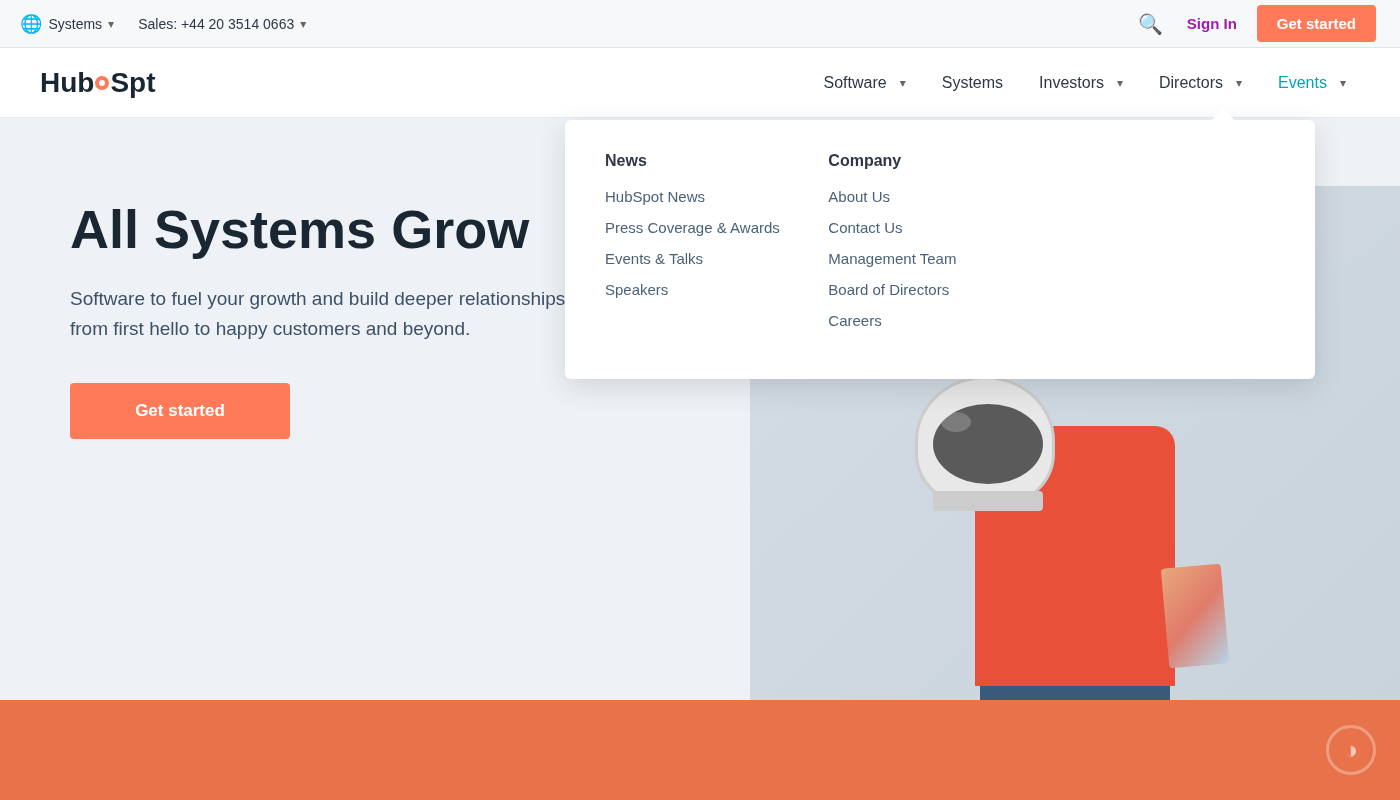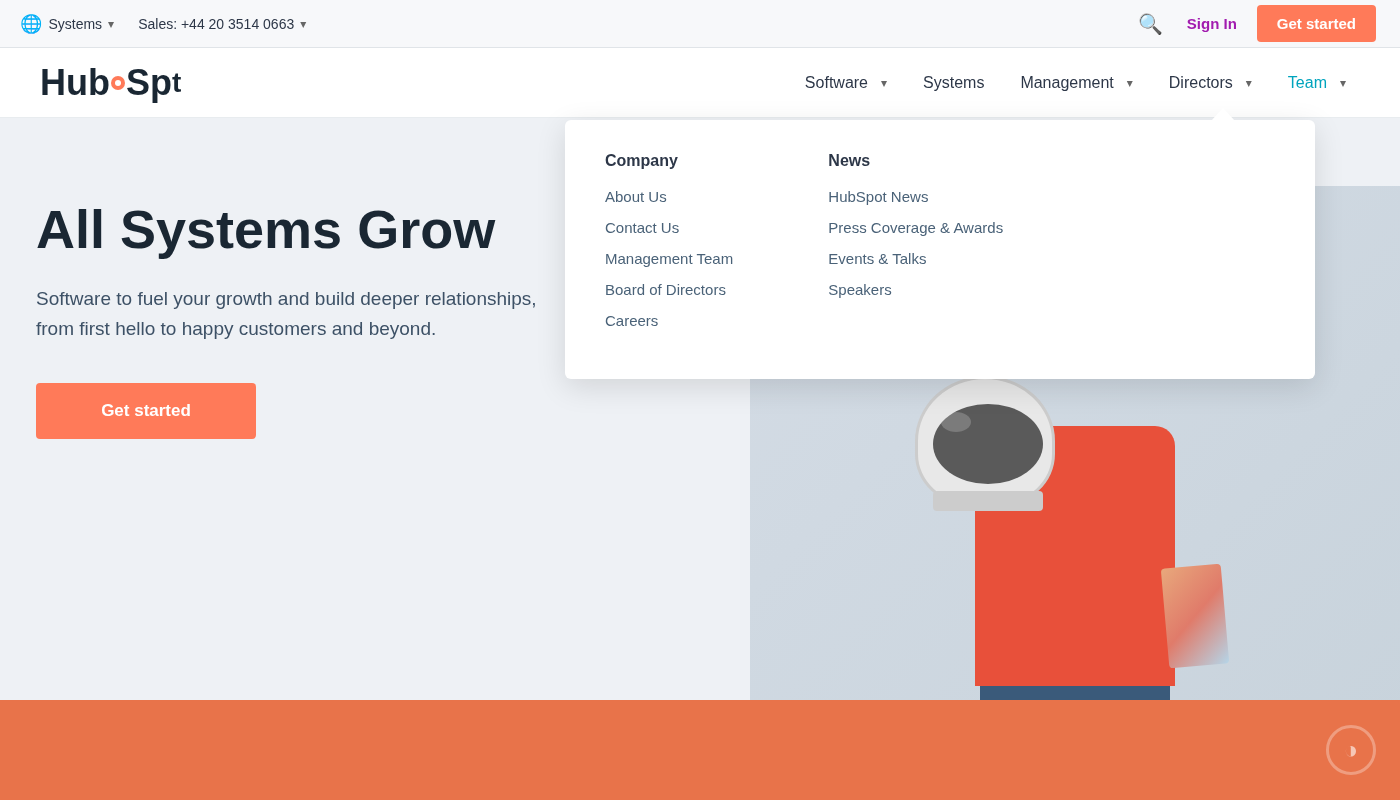--- a/index.html
+++ b/index.html
@@ -101,21 +101,21 @@
     }
 
     
     .hero {
       background: #eef1f5;
       height: 628px;
       position: relative;
       overflow: hidden;
       display: flex;
       align-items: flex-start;
-      padding: 80px 36px 0;
+      padding: 80px 70px 0;
     }
     .hero-content { max-width: 520px; position: relative; z-index: 10; }
     .hero-title {
       font-size: 54px;
       font-weight: 800;
       color: #1a2733;
       line-height: 1.15;
       margin-bottom: 24px;
     }
     .hero-subtitle {
@@ -254,46 +254,46 @@
   <div class="top-bar-right">
     <button class="search-icon-btn">🔍</button>
     <button class="sign-in-btn">Sign In</button>
     <button class="get-started-top-btn">Get started</button>
   </div>
 </div>
 
 <nav class="main-nav">
   <div class="logo">
     <div class="logo-text">
-        <span style="color: rgb(26, 39, 51); font-weight: 800; font-size: 36px;">Hub</span>
+        <span style="color: rgb(26, 39, 51); font-weight: 800; font-size: 28px;">Hub</span>
         <span style="display: inline-block; width: 14px; height: 14px; background: rgb(255, 122, 89); border-radius: 50%; position: relative; top: 0px; margin: 0px 1px; vertical-align: middle;">
           <span style="display: block; width: 6px; height: 6px; background: white; border-radius: 50%; position: absolute; top: 50%; left: 50%; transform: translate(-50%, -50%);"></span>
         </span>
-        <span style="color: rgb(26, 39, 51); font-weight: 800; font-size: 36px; text-align: center;">Sp</span>
+        <span style="color: rgb(26, 39, 51); font-weight: 800; font-size: 28px; text-align: center;">Sp</span>
         <span style="color: rgb(26, 39, 51); font-weight: 800; font-size: 28px;">t</span>
       </div>
   </div>
   <div class="nav-items">
     <button class="nav-item">
       <span>Software</span>
       <span class="nav-chevron">▾</span>
     </button>
     <button class="nav-item">
       <span>Systems</span>
     </button>
     <button class="nav-item">
-      <span>Management</span>
+      <span>Investors</span>
       <span class="nav-chevron">▾</span>
     </button>
     <button class="nav-item">
       <span>Directors</span>
       <span class="nav-chevron">▾</span>
     </button>
     <button class="nav-item active">
-      <span>Team</span>
+      <span>Events</span>
       <span class="nav-chevron">▾</span>
     </button>
   </div>
 </nav>
 
 <div class="hero">
   <div class="hero-content">
     <h1 class="hero-title">All Systems Grow</h1>
     <p class="hero-subtitle">Software to fuel your growth and build deeper relationships, from first hello to happy customers and beyond.</p>
     <div class="hero-cta-row">
@@ -317,28 +317,28 @@
 </div>
 
 <div class="footer-band">
   <div class="footer-logo">◑</div>
 </div>
 
 <div class="dropdown-overlay">
   <div class="dropdown-arrow"></div>
   <div class="dropdown-columns">
     <div class="dropdown-col">
+      <div class="dropdown-col-header">News</div>
+      <a class="dropdown-link">HubSpot News</a>
+      <a class="dropdown-link">Press Coverage &amp; Awards</a>
+      <a class="dropdown-link">Events &amp; Talks</a>
+      <a class="dropdown-link">Speakers</a>
+    </div>
+    <div class="dropdown-col">
       <div class="dropdown-col-header">Company</div>
       <a class="dropdown-link">About Us</a>
       <a class="dropdown-link">Contact Us</a>
       <a class="dropdown-link">Management Team</a>
       <a class="dropdown-link">Board of Directors</a>
       <a class="dropdown-link">Careers</a>
     </div>
-    <div class="dropdown-col">
-      <div class="dropdown-col-header">News</div>
-      <a class="dropdown-link">HubSpot News</a>
-      <a class="dropdown-link">Press Coverage &amp; Awards</a>
-      <a class="dropdown-link">Events &amp; Talks</a>
-      <a class="dropdown-link">Speakers</a>
-    </div>
   </div>
 </div>
 
 </body></html>

